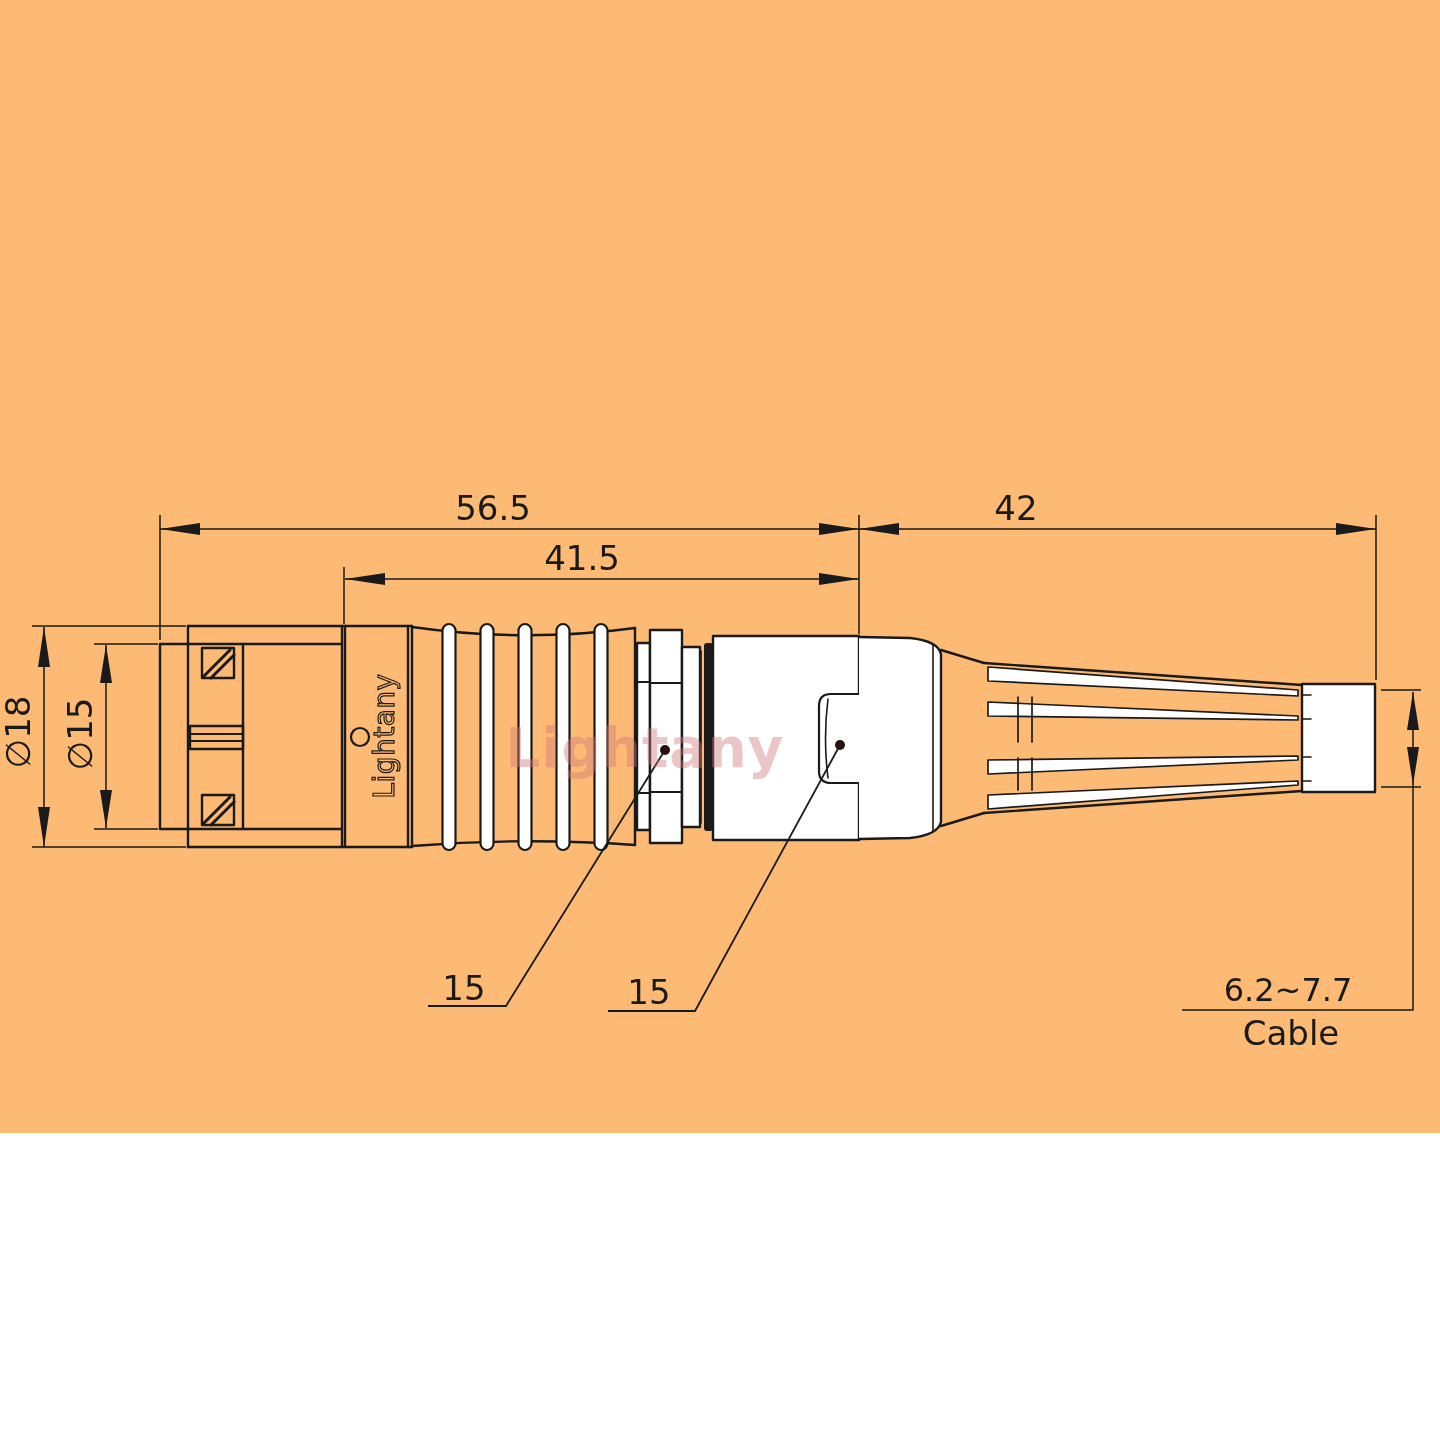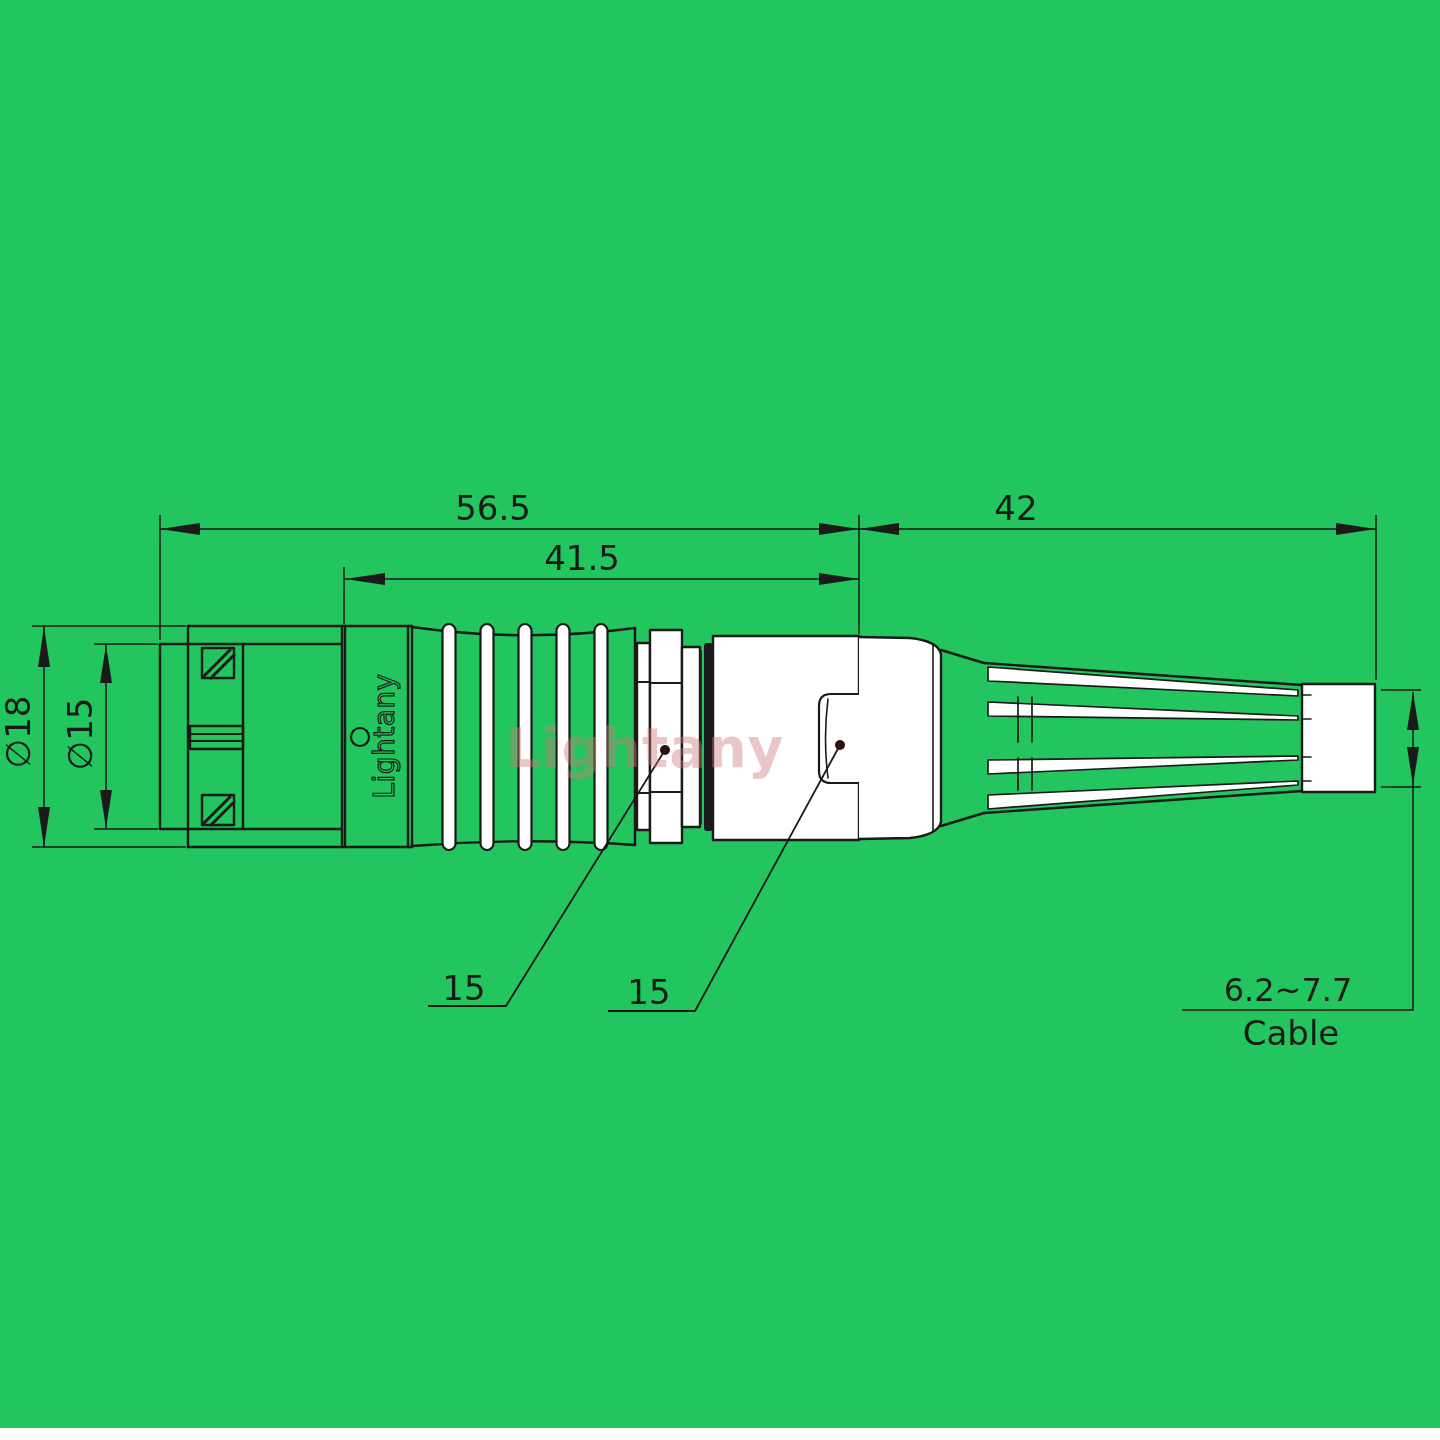--- a/index.html
+++ b/index.html
@@ -1,16 +1,16 @@
 <!DOCTYPE html>
 <html><head>
 <meta charset="utf-8">
 <style>
   html,body{margin:0;padding:0;background:#ffffff;}
-  .stage{width:1440px;height:1428px;position:relative;background:#22c55e;overflow:hidden;}
+  .stage{width:1440px;height:1133px;position:relative;background:#fdba74;overflow:hidden;}
   svg{display:block;}
   text{font-family:"DejaVu Sans","Liberation Sans",sans-serif;}
   .dimtext{font-size:34px;fill:#1a1a1a;}
   .dimtext-sm{font-size:32px;fill:#1a1a1a;}
   .brandtext{font-size:28px;letter-spacing:0.5px;font-weight:500;}
   .marktext{font-size:55px;font-weight:600;letter-spacing:1px;}
 </style>
 </head>
 <body>
 

